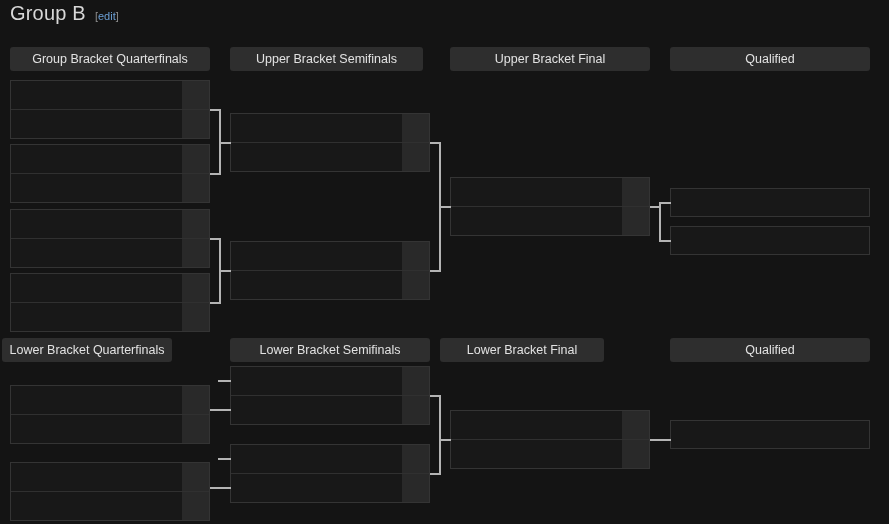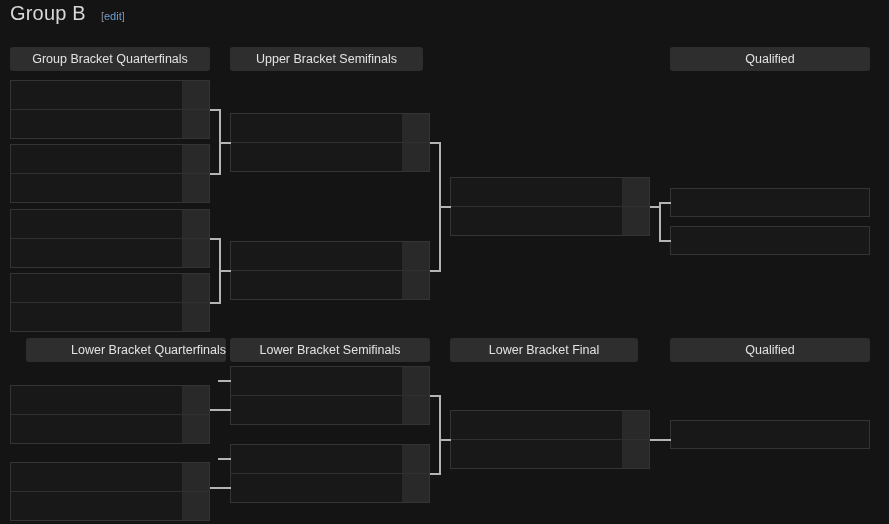--- a/index.html
+++ b/index.html
@@ -17,21 +17,21 @@
   }
 
   
   #title-bar {
     position: absolute;
     left: 10px;
     top: 2px;
     height: 30px;
     display: flex;
     align-items: baseline;
-    gap: 15px;
+    gap: 9px;
   }
   #title-bar .title-text {
     font-size: 20px;
     color: #d8d8d8;
     font-weight: 400;
     letter-spacing: 0.2px;
   }
   #title-bar .edit-wrap {
     font-size: 11px;
     color: #8d8d8d;
@@ -127,20 +127,23 @@
     <span class="title-text">Group B</span>
     <span class="edit-wrap"><span>[</span><a class="edit-link">edit</a><span>]</span></span>
   </div>
 
   <div class="round-header" style="left:10px; top:47px; width:200px;">
     <span>Group Bracket Quarterfinals</span>
   </div>
   <div class="round-header" style="left:230px; top:47px; width:193px;justify-content:center;">
     <span>Upper Bracket Semifinals</span>
   </div>
+  <div class="round-header" style="left:450px; top:47px; width:200px;">
+    <span>Upper Bracket Final</span>
+  </div>
   <div class="round-header" style="left:670px; top:47px; width:200px;">
     <span>Qualified</span>
   </div>
 
   <div class="match" style="left:10px; top:80px; width:200px; height:59px;">
     <div class="row">
       <div class="opponent"></div>
       <div class="score"></div>
     </div>
     <div class="row">
@@ -234,27 +237,27 @@
   <div class="conn v" style="left:439px; top:142px; height:64px;"></div>
   <div class="conn h" style="left:430px; top:270px; width:11px;"></div>
   <div class="conn v" style="left:439px; top:206px; height:66px;"></div>
   <div class="conn h" style="left:439px; top:206px; width:12px;"></div>
 
   <div class="conn h" style="left:650px; top:206px; width:11px;"></div>
   <div class="conn v" style="left:659px; top:202px; height:40px;"></div>
   <div class="conn h" style="left:659px; top:202px; width:12px;"></div>
   <div class="conn h" style="left:659px; top:240px; width:12px;"></div>
 
-  <div class="round-header" style="left:26px; top:338px; width:200px;justify-content:flex-end;">
+  <div class="round-header" style="left:2px; top:338px; width:170px;">
     <span>Lower Bracket Quarterfinals</span>
   </div>
   <div class="round-header" style="left:230px; top:338px; width:200px;">
     <span>Lower Bracket Semifinals</span>
   </div>
-  <div class="round-header" style="left:450px; top:338px; width:188px;">
+  <div class="round-header" style="left:440px; top:338px; width:164px;">
     <span>Lower Bracket Final</span>
   </div>
   <div class="round-header" style="left:670px; top:338px; width:200px;">
     <span>Qualified</span>
   </div>
 
   <div class="match" style="left:10px; top:385px; width:200px; height:59px;">
     <div class="row">
       <div class="opponent"></div>
       <div class="score"></div>

